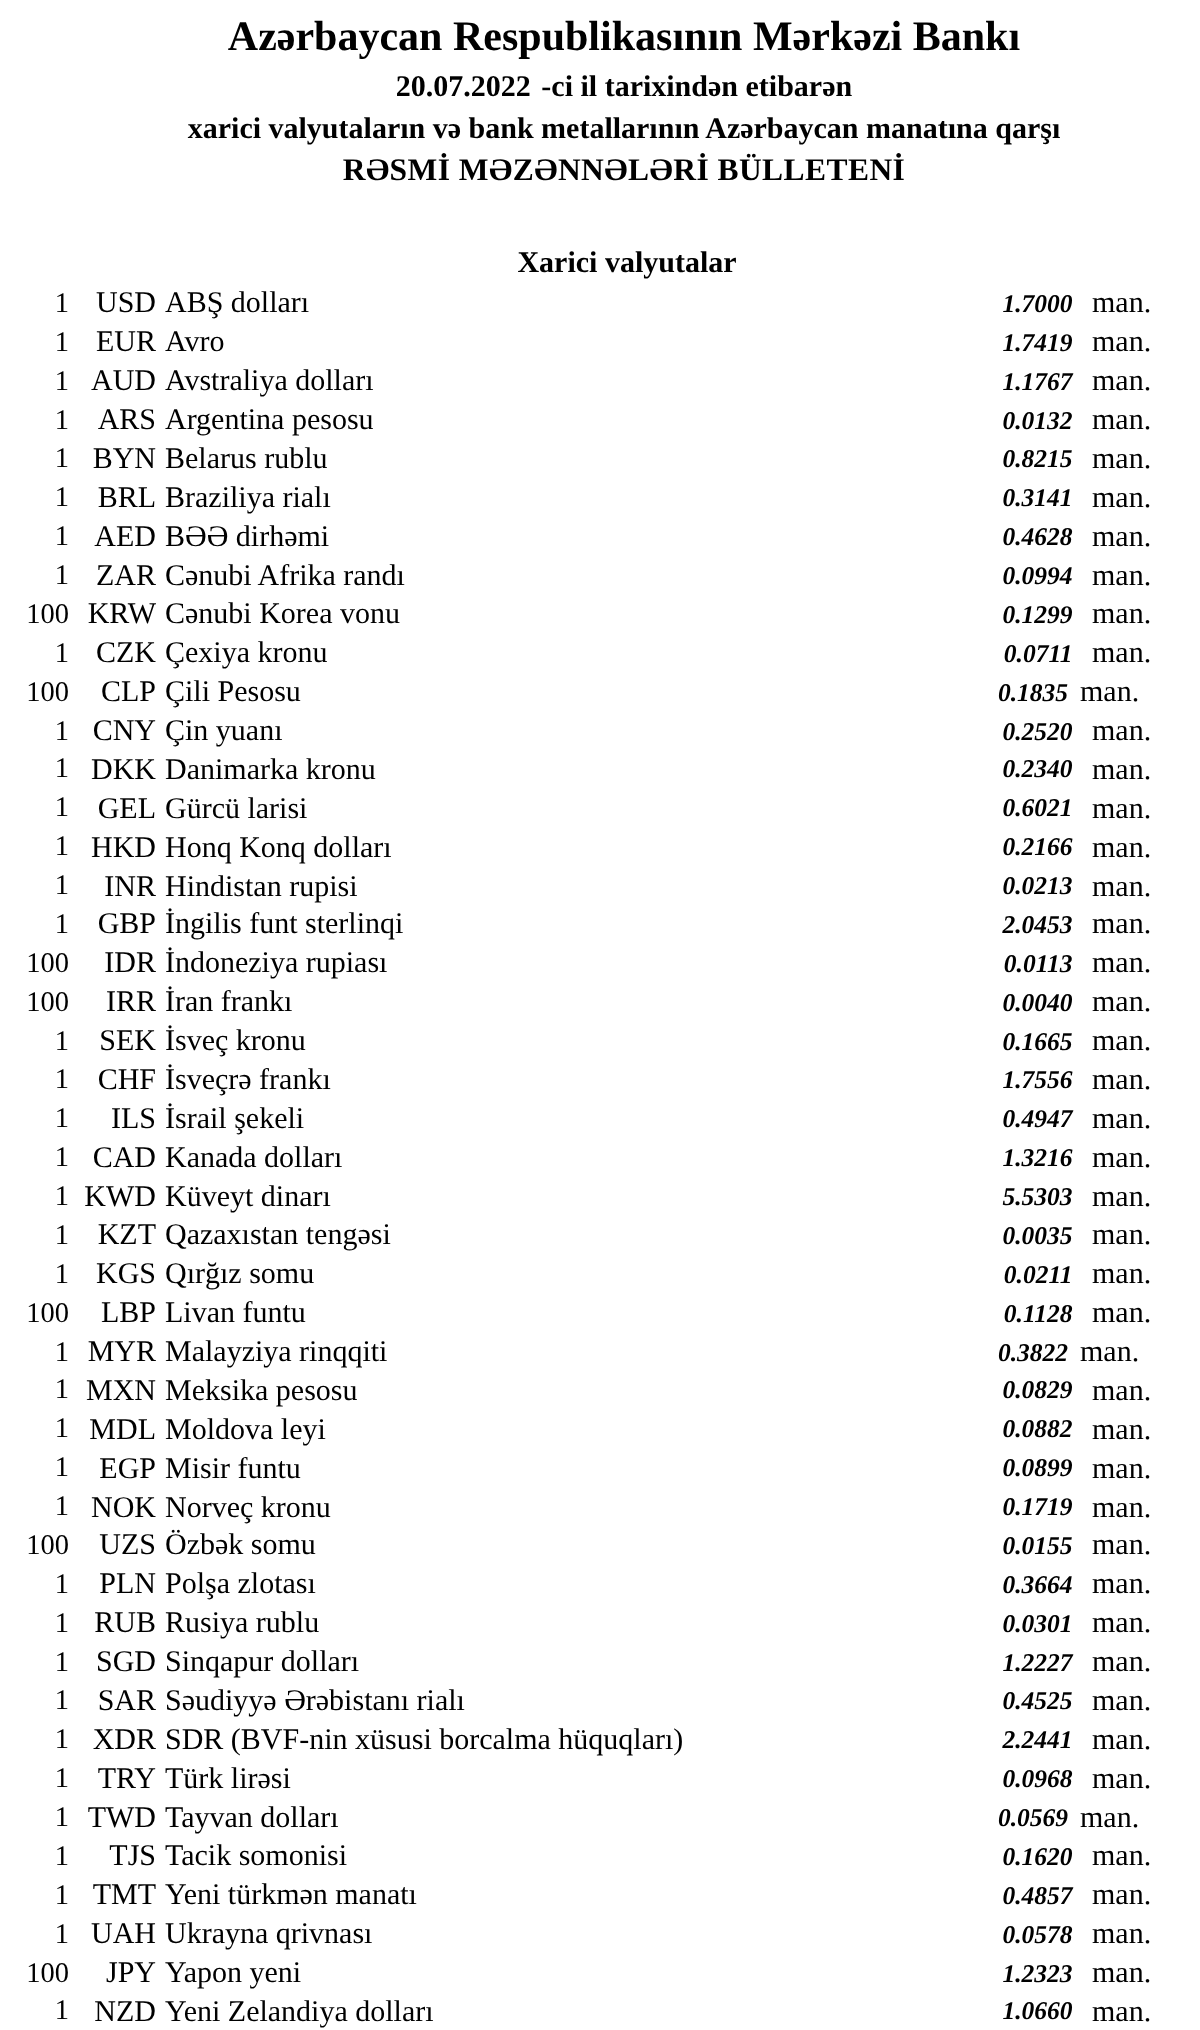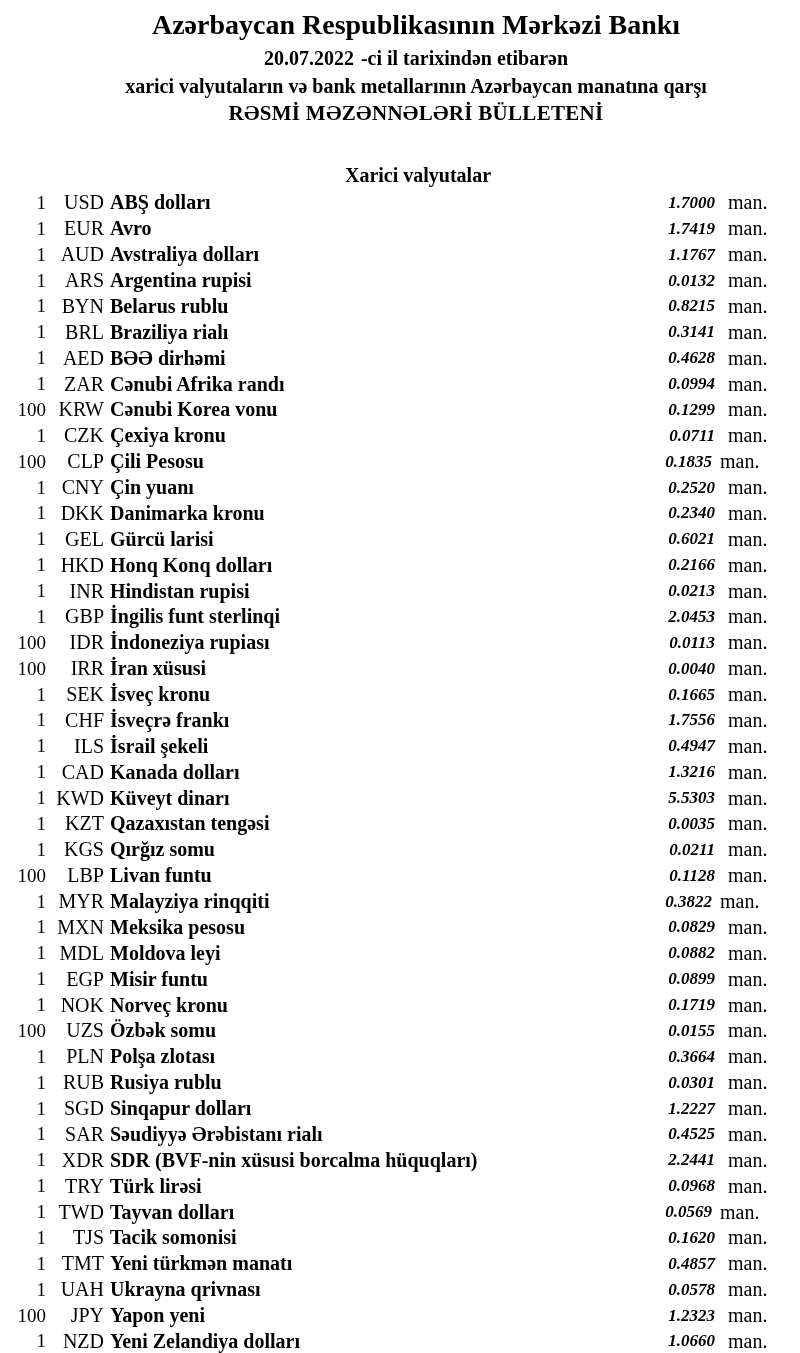--- a/index.html
+++ b/index.html
@@ -77,21 +77,20 @@
   }
   .code {
     flex: none;
     width: 58px;
     text-align: right;
   }
   .name {
     flex: 1 1 auto;
     padding-left: 6px;
     overflow: hidden;
-    font-weight: bold;
   }
   .rate {
     flex: none;
     width: 120px;
     text-align: right;
     font-weight: bold;
     font-style: italic;
     font-size: 17px;
   }
   .man {
@@ -138,21 +137,21 @@
       <div class="row">
     <span class="qty">1</span>
     <span class="code">AUD</span>
     <span class="name">Avstraliya dolları</span>
     <span class="rate">1.1767</span>
     <span class="man">man.</span>
   </div>
       <div class="row">
     <span class="qty">1</span>
     <span class="code">ARS</span>
-    <span class="name">Argentina rupisi</span>
+    <span class="name">Argentina pesosu</span>
     <span class="rate">0.0132</span>
     <span class="man">man.</span>
   </div>
       <div class="row">
     <span class="qty">1</span>
     <span class="code">BYN</span>
     <span class="name">Belarus rublu</span>
     <span class="rate">0.8215</span>
     <span class="man">man.</span>
   </div>
@@ -243,21 +242,21 @@
       <div class="row">
     <span class="qty">100</span>
     <span class="code">IDR</span>
     <span class="name">İndoneziya rupiası</span>
     <span class="rate">0.0113</span>
     <span class="man">man.</span>
   </div>
       <div class="row">
     <span class="qty">100</span>
     <span class="code">IRR</span>
-    <span class="name">İran xüsusi</span>
+    <span class="name">İran frankı</span>
     <span class="rate">0.0040</span>
     <span class="man">man.</span>
   </div>
       <div class="row">
     <span class="qty">1</span>
     <span class="code">SEK</span>
     <span class="name">İsveç kronu</span>
     <span class="rate">0.1665</span>
     <span class="man">man.</span>
   </div>

